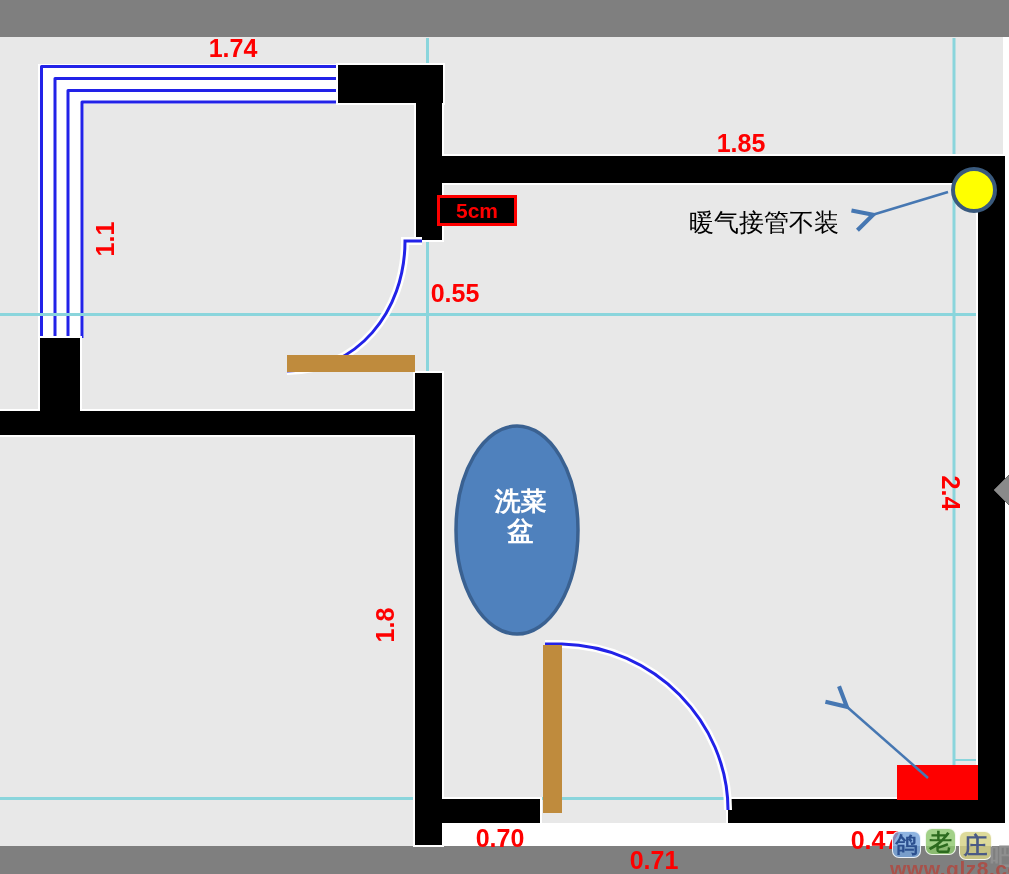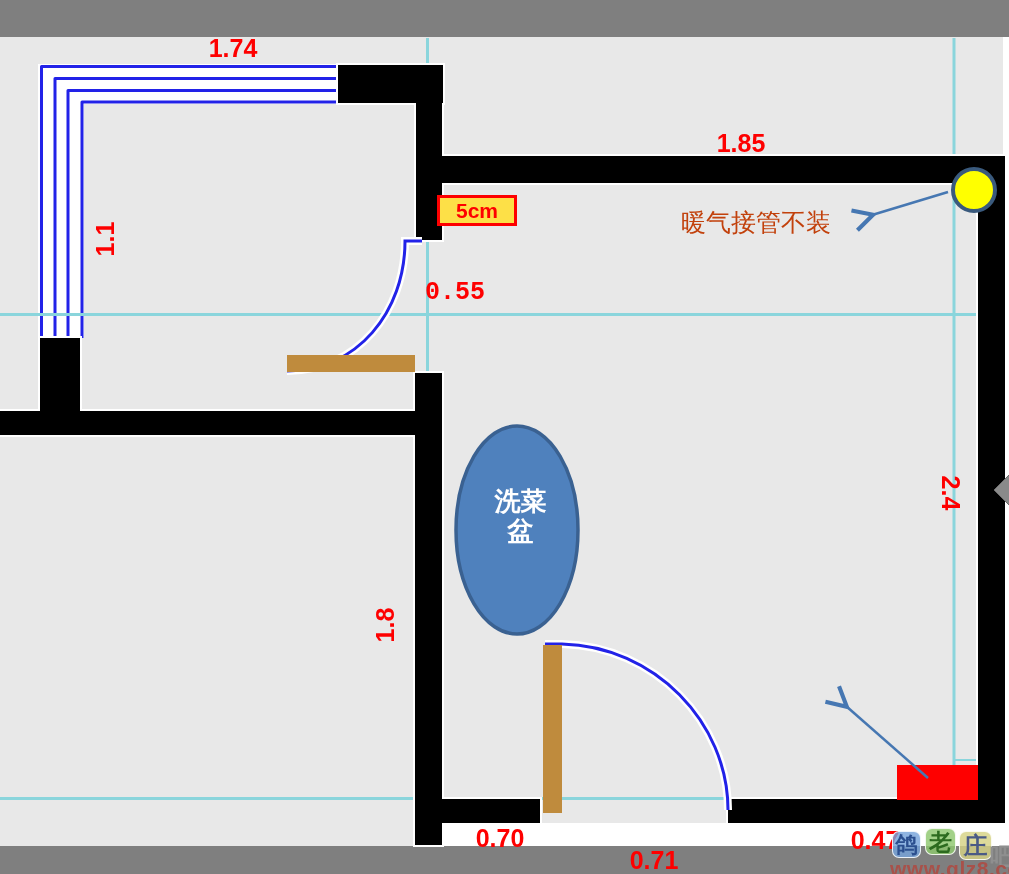--- a/index.html
+++ b/index.html
@@ -9,25 +9,25 @@
   }
   .graybar{position:absolute;left:0;width:1009px;background:#7f7f7f;}
   #stage svg{position:absolute;left:0;top:0;}
   .dim{
     position:absolute;width:70px;height:28px;line-height:28px;text-align:center;
     color:#fe0000;font-weight:bold;font-size:25px;white-space:nowrap;z-index:5;
   }
   .rot-ccw{transform:rotate(-90deg);transform-origin:center;}
   .rot-cw{transform:rotate(90deg);transform-origin:center;}
   .note{
-    position:absolute;color:#c2410c;font-size:25px;white-space:nowrap;z-index:5;
+    position:absolute;color:#000000;font-size:25px;white-space:nowrap;z-index:5;margin-left:8px;
   }
   #box5cm{
     position:absolute;left:437px;top:195px;width:74px;height:25px;
-    background:#fde047;border:3px solid #fe0000;color:#fe0000;font-weight:bold;
+    background:#000000;border:3px solid #fe0000;color:#fe0000;font-weight:bold;
     font-size:21px;text-align:center;line-height:25px;z-index:6;
   }
   #sink-label{
     position:absolute;left:455px;top:487px;width:131px;text-align:center;
     color:#fff;font-weight:bold;font-size:26px;line-height:1.15;z-index:6;
   }
   #watermark{position:absolute;left:888px;top:824px;width:121px;height:50px;z-index:8;}
   .badge{
     position:absolute;border-radius:7px;text-align:center;font-weight:bold;
     border:1px solid rgba(255,255,255,0.85);box-sizing:border-box;
@@ -119,21 +119,21 @@
 
     <polygon points="994,490 1009,475 1024,490 1009,505" fill="#8a8a8a" stroke="#6a6a6a" stroke-width="1"></polygon>
 
     <line x1="948" y1="192" x2="872" y2="215" stroke="#4677b2" stroke-width="2.5" marker-end="url(#ah)"></line>
     <line x1="928" y1="778" x2="846" y2="706" stroke="#4677b2" stroke-width="2.5" marker-end="url(#ah)"></line>
   </svg>
 
   <div class="dim" style="left:198px;top:34px;">1.74</div>
   <div class="dim rot-ccw" style="left:70px;top:225px;">1.1</div>
   <div class="dim" style="left:706px;top:129px;">1.85</div>
-  <div class="dim" style="left:420px;top:279px;font-family:Liberation Mono, monospace;">0.55</div>
+  <div class="dim" style="left:420px;top:279px;">0.55</div>
   <div class="dim rot-ccw" style="left:350px;top:611px;">1.8</div>
   <div class="dim rot-cw" style="left:916px;top:479px;">2.4</div>
   <div class="dim" style="left:465px;top:824px;">0.70</div>
   <div class="dim" style="left:619px;top:846px;">0.71</div>
   <div class="dim" style="left:840px;top:826px;">0.47</div>
 
   <div id="box5cm">5cm</div>
 
   <div class="note" style="left:681px;top:206px;">暖气接管不装</div>
 

